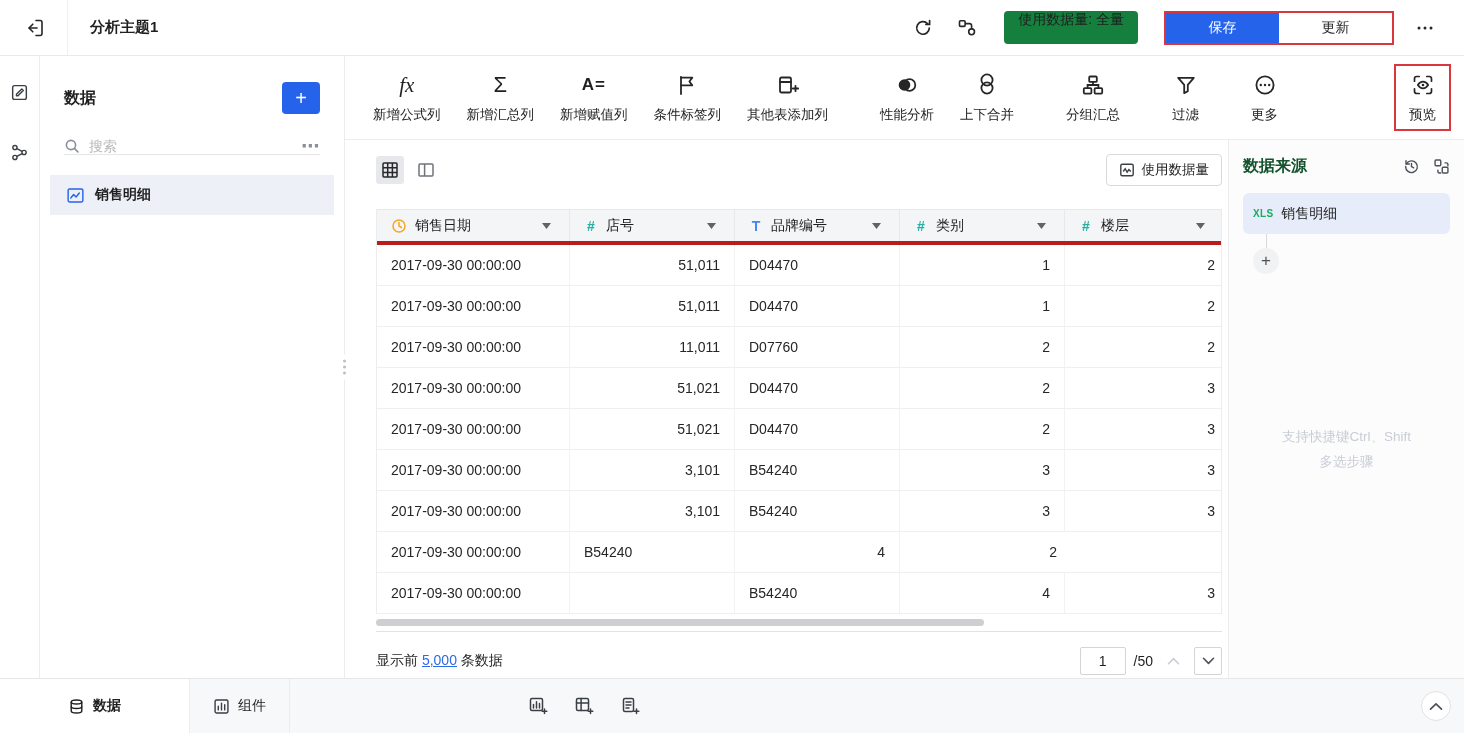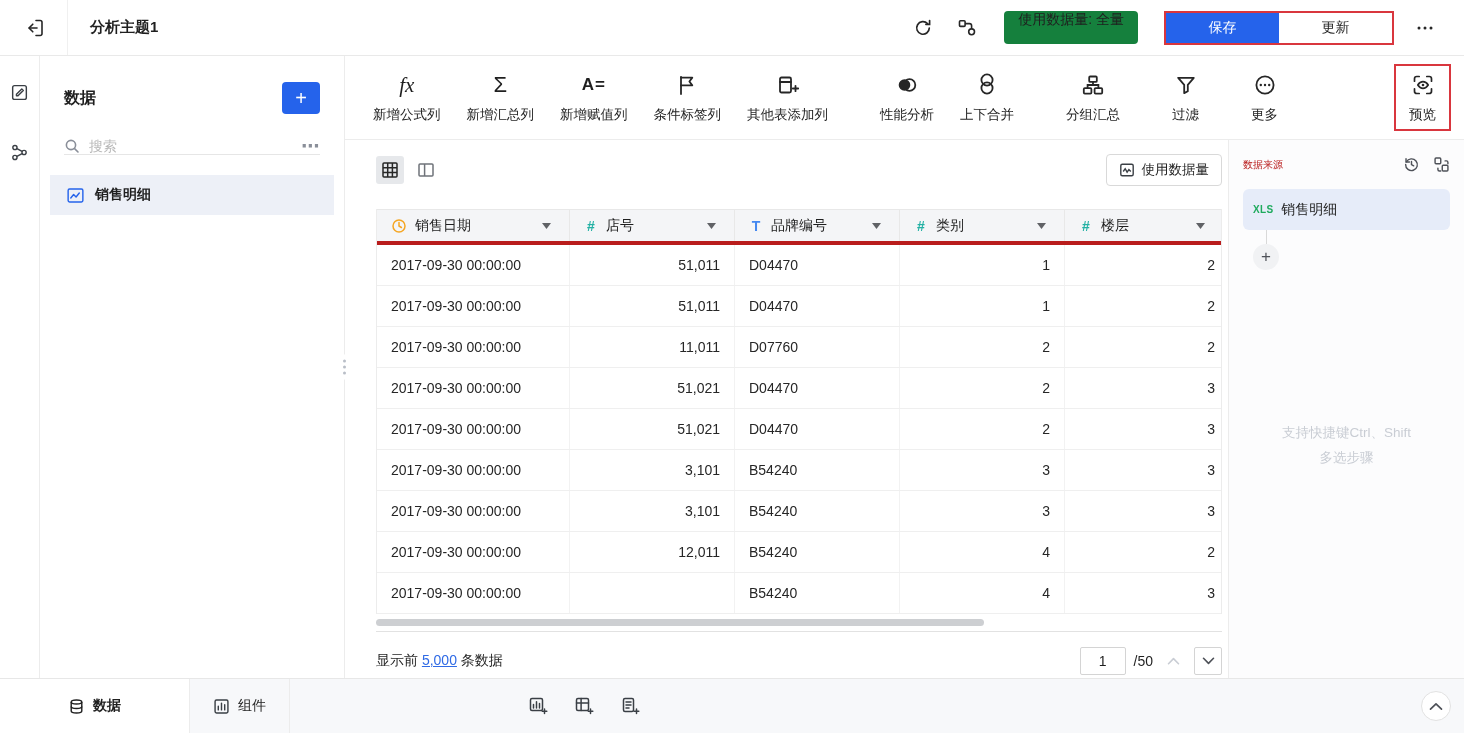--- a/index.html
+++ b/index.html
@@ -81,21 +81,21 @@
   .tf-count { color: #2f6ae5; text-decoration: underline; }
   .pager { margin-left: auto; display: flex; align-items: center; }
   .page-input { width: 46px; height: 28px; border: 1px solid #d4d4d4; border-radius: 2px; text-align: center; font-size: 14px; outline: none; color: #1f1f1f; }
   .page-total { margin: 0 10px 0 8px; }
   .chev-up { margin: 0 4px; }
   .chev-down-box { width: 28px; height: 28px; border: 1px solid #d4d4d4; border-radius: 2px; display: flex; align-items: center; justify-content: center; cursor: pointer; margin-left: 10px; background: #fff; }
 
   
   .panel-right { width: 236px; flex: 0 0 236px; border-left: 1px solid #ececec; background: #fcfcfd; padding-top: 16px; }
   .pr-head { display: flex; align-items: center; padding: 0 14px; }
-  .pr-title { font-size: 10px; font-weight: 400; color: #b91c1c; }
+  .pr-title { font-size: 16px; font-weight: 700; color: #14532d; }
   .pr-icons { margin-left: auto; display: flex; gap: 13px; }
   .pr-icon { cursor: pointer; }
   .source-item { margin: 16px 14px 0; height: 41px; background: #e6ecf9; border-radius: 6px; display: flex; align-items: center; gap: 8px; padding: 0 10px; cursor: pointer; }
   .xls-badge { font-size: 10px; font-weight: 700; color: #1faa5e; letter-spacing: .3px; flex: 0 0 auto; }
   .source-label { font-size: 14px; color: #1f1f1f; white-space: nowrap; overflow: hidden; }
   .connector { width: 1px; height: 14px; background: #d9d9d9; margin-left: 37px; }
   .plus-step { width: 26px; height: 26px; border-radius: 50%; background: #f1f2f4; color: #4e5158; font-size: 17px; display: flex; align-items: center; justify-content: center; margin-left: 24px; cursor: pointer; }
   .pr-hint { margin-top: 150px; text-align: center; color: #c9cdd4; font-size: 13.5px; line-height: 25px; padding: 0 18px; }
 
   
@@ -447,21 +447,20 @@
               </div>
               <div class="trow">
                 <div class="tcell">2017-09-30 00:00:00</div>
                 <div class="tcell right">3,101</div>
                 <div class="tcell">B54240</div>
                 <div class="tcell right">3</div>
                 <div class="tcell right">3</div>
               </div>
               <div class="trow">
                 <div class="tcell">2017-09-30 00:00:00</div>
-                <div class="tcell right">12,011</div>
                 <div class="tcell">B54240</div>
                 <div class="tcell right">4</div>
                 <div class="tcell right">2</div>
               </div>
               <div class="trow">
                 <div class="tcell">2017-09-30 00:00:00</div>
                 <div class="tcell right"></div>
                 <div class="tcell">B54240</div>
                 <div class="tcell right">4</div>
                 <div class="tcell right">3</div>

